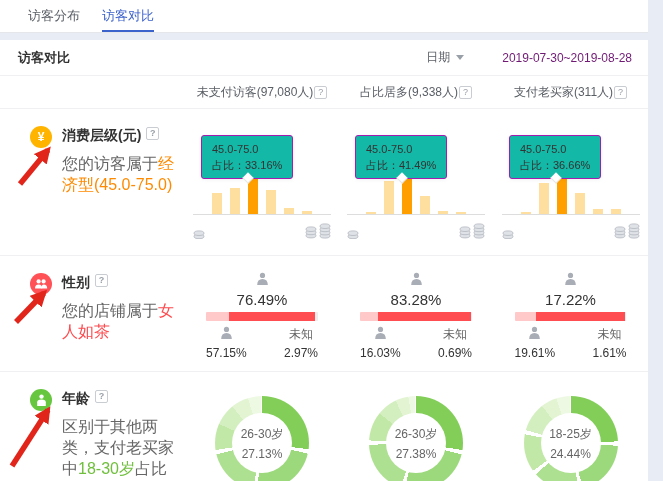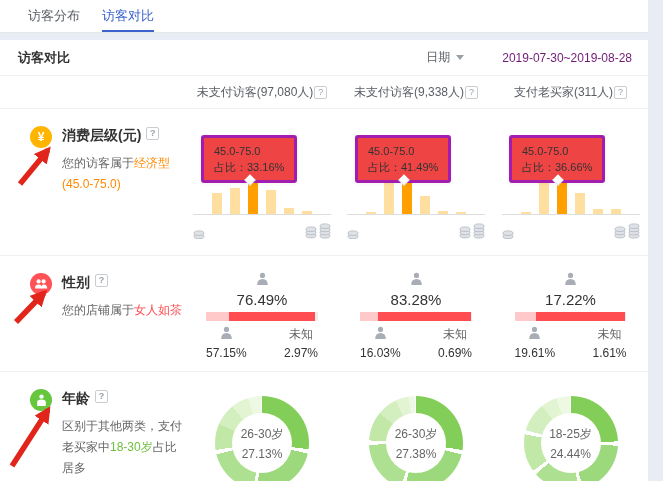--- a/index.html
+++ b/index.html
@@ -31,29 +31,29 @@
 
   .row { border-bottom:1px solid #f0f0f2; position:relative; }
   .row-consumption { height:147px; }
   .row-gender { height:116px; }
   .row-age { height:178px; border-bottom:none; }
 
   .row-label { position:relative; padding:18px 12px 0 62px; }
   .row-icon { position:absolute; left:30px; top:17px; width:22px; height:22px; border-radius:50%;
               display:flex; align-items:center; justify-content:center; color:#fff; font-size:12px; font-weight:bold; }
   .row-title { font-size:14px; font-weight:bold; color:#333; display:flex; align-items:flex-start; gap:5px; }
-  .row-desc { margin-top:8px; font-size:12px; color:#666; line-height:21px; width:120px; }
+  .row-desc { margin-top:8px; font-size:16px; color:#666; line-height:21px; width:120px; }
   .hl-orange { color:#ff8a00; }
   .hl-red { color:#ff4a4e; }
   .hl-green { color:#6fbf3c; }
 
   .cell { position:relative; }
 
   
-  .tooltip { position:absolute; top:26px; left:16px; background:#ef4444; border:3px solid #a21caf; border-radius:3px;
+  .tooltip { position:absolute; top:26px; left:16px; background:#14b8a6; border:1px solid #a21caf; border-radius:3px;
              padding:5px 10px; font-size:11px; color:#333; line-height:16px; z-index:2; box-shadow:0 1px 4px rgba(0,0,0,.05); }
   .tooltip::after { content:""; position:absolute; left:42px; bottom:-4px; width:7px; height:7px; background:#fff;
              border-right:1px solid #e6e6e6; border-bottom:1px solid #e6e6e6; transform:rotate(45deg); }
   .bars { position:absolute; bottom:41px; left:50%; transform:translateX(-50%); width:128px; height:37px;
           display:flex; align-items:flex-end; justify-content:center; gap:8px; }
   .bar { width:10px; }
   .axis { position:absolute; bottom:40px; left:50%; transform:translateX(-50%); width:138px; height:1px; background:#ddd; }
   .coins { position:absolute; bottom:16px; left:50%; transform:translateX(-50%); width:138px;
            display:flex; justify-content:space-between; align-items:flex-end; }
   .coin-group { display:flex; gap:2px; align-items:flex-end; }
@@ -95,21 +95,21 @@
       <span class="date-value">2019-07-30~2019-08-28</span>
     </div>
 
     <div class="col-head grid4" id="colhead">
       <span></span>
     <div class="col-label">
           <span>未支付访客(97,080人)</span>
           <span class="qbox">?</span>
         </div>
         <div class="col-label">
-          <span>未支付访客(9,338人)</span>
+          <span>占比居多(9,338人)</span>
           <span class="qbox">?</span>
         </div>
         <div class="col-label">
           <span>支付老买家(311人)</span>
           <span class="qbox">?</span>
         </div>
       </div>
 
     <div class="row row-consumption grid4">
       <div class="row-label">

